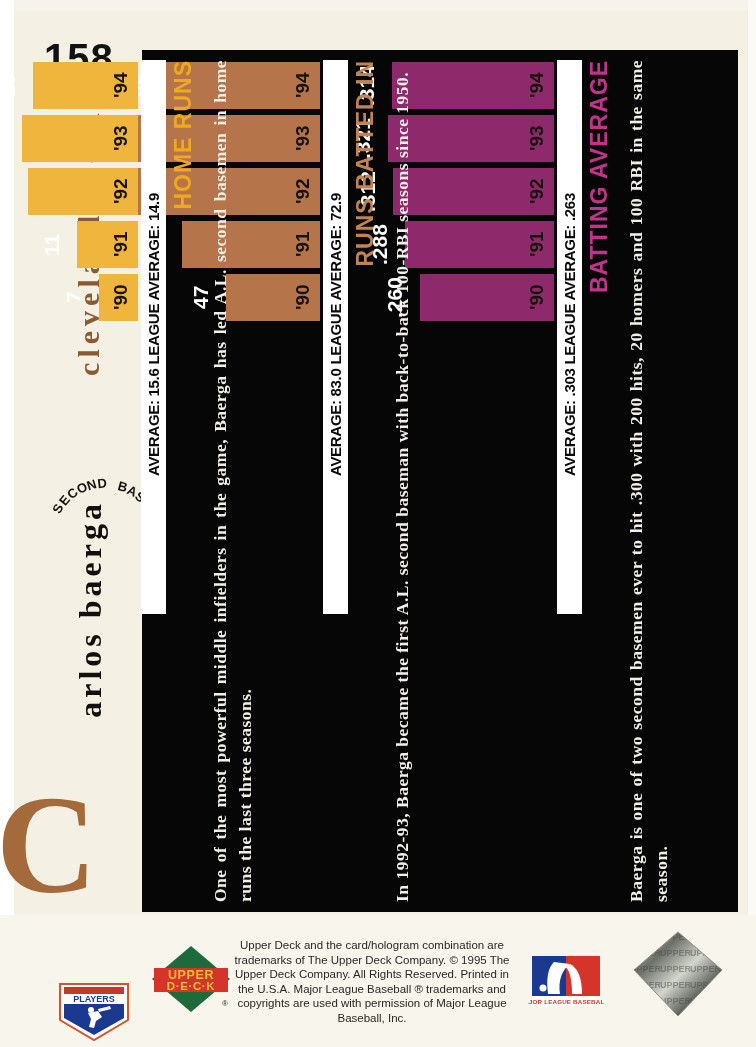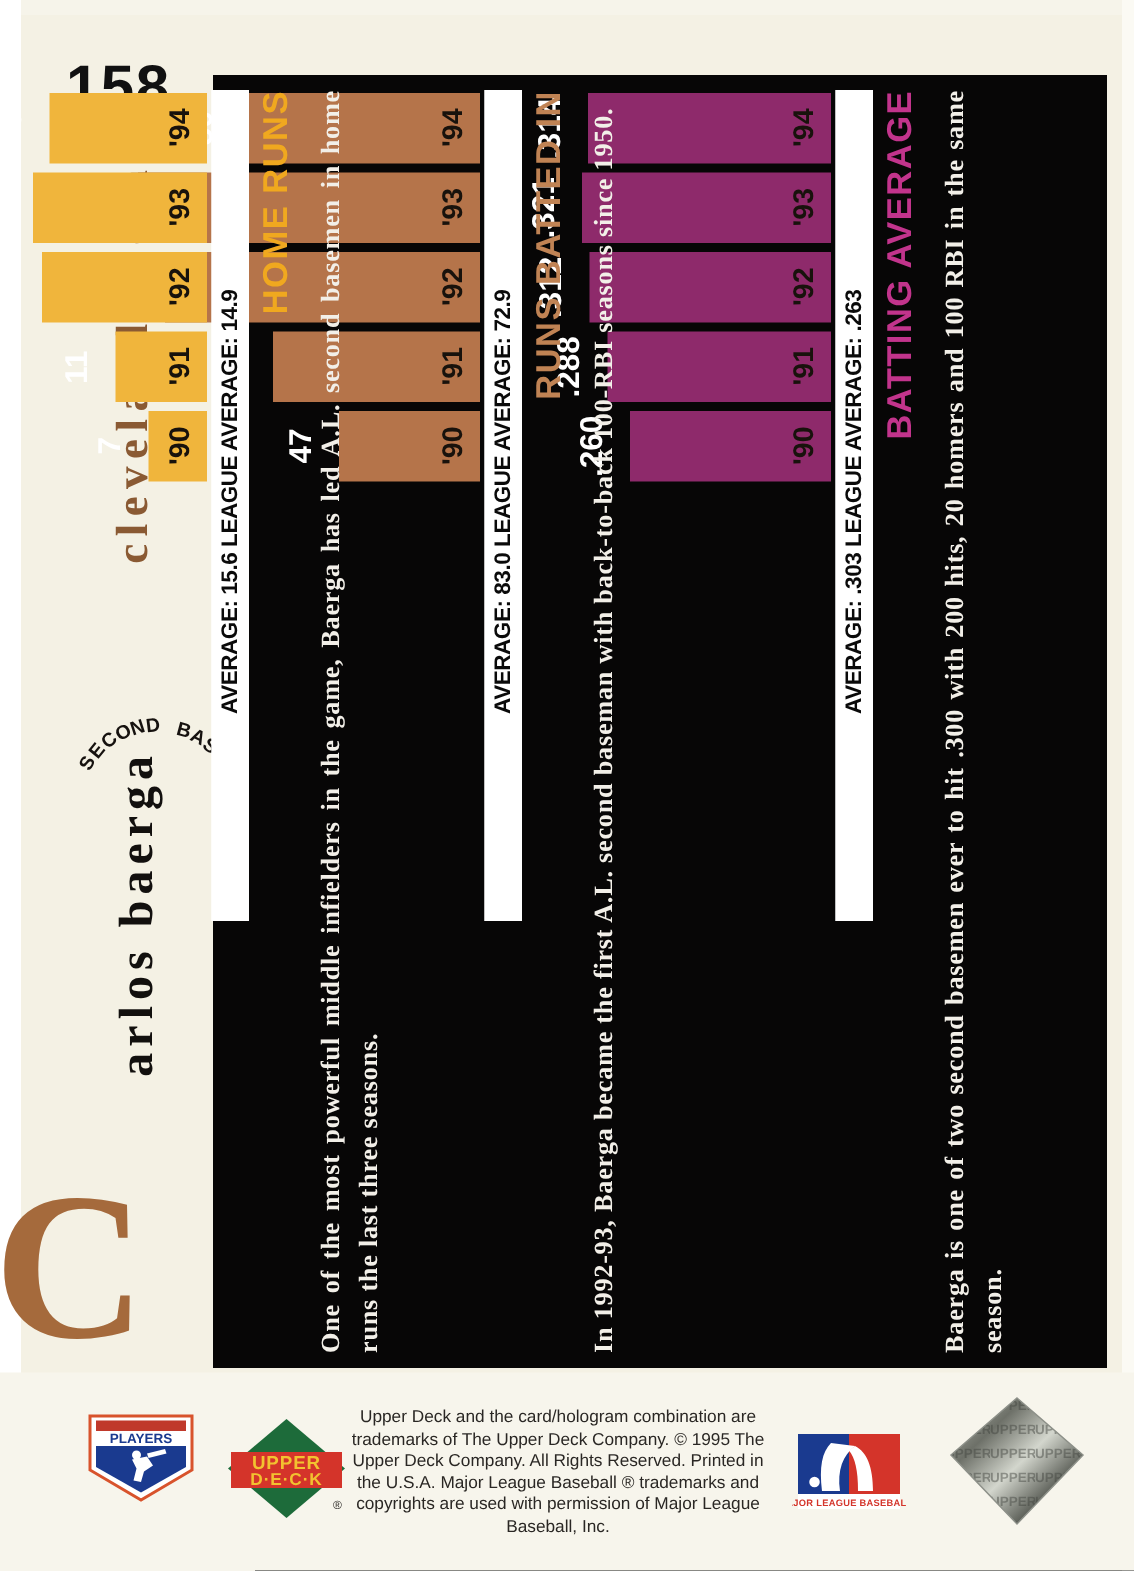--- a/index.html
+++ b/index.html
@@ -255,21 +255,21 @@
     position: absolute;
     left: 0;
     top: 915px;
     width: 756px;
     height: 132px;
     background: #f7f5ec;
   }
   .logo-players {
     position: absolute;
     left: 58px;
-    top: 940px;
+    top: 980px;
     width: 72px;
     height: 62px;
   }
   .logo-upperdeck {
     position: absolute;
     left: 150px;
     top: 944px;
     width: 82px;
     height: 70px;
   }

